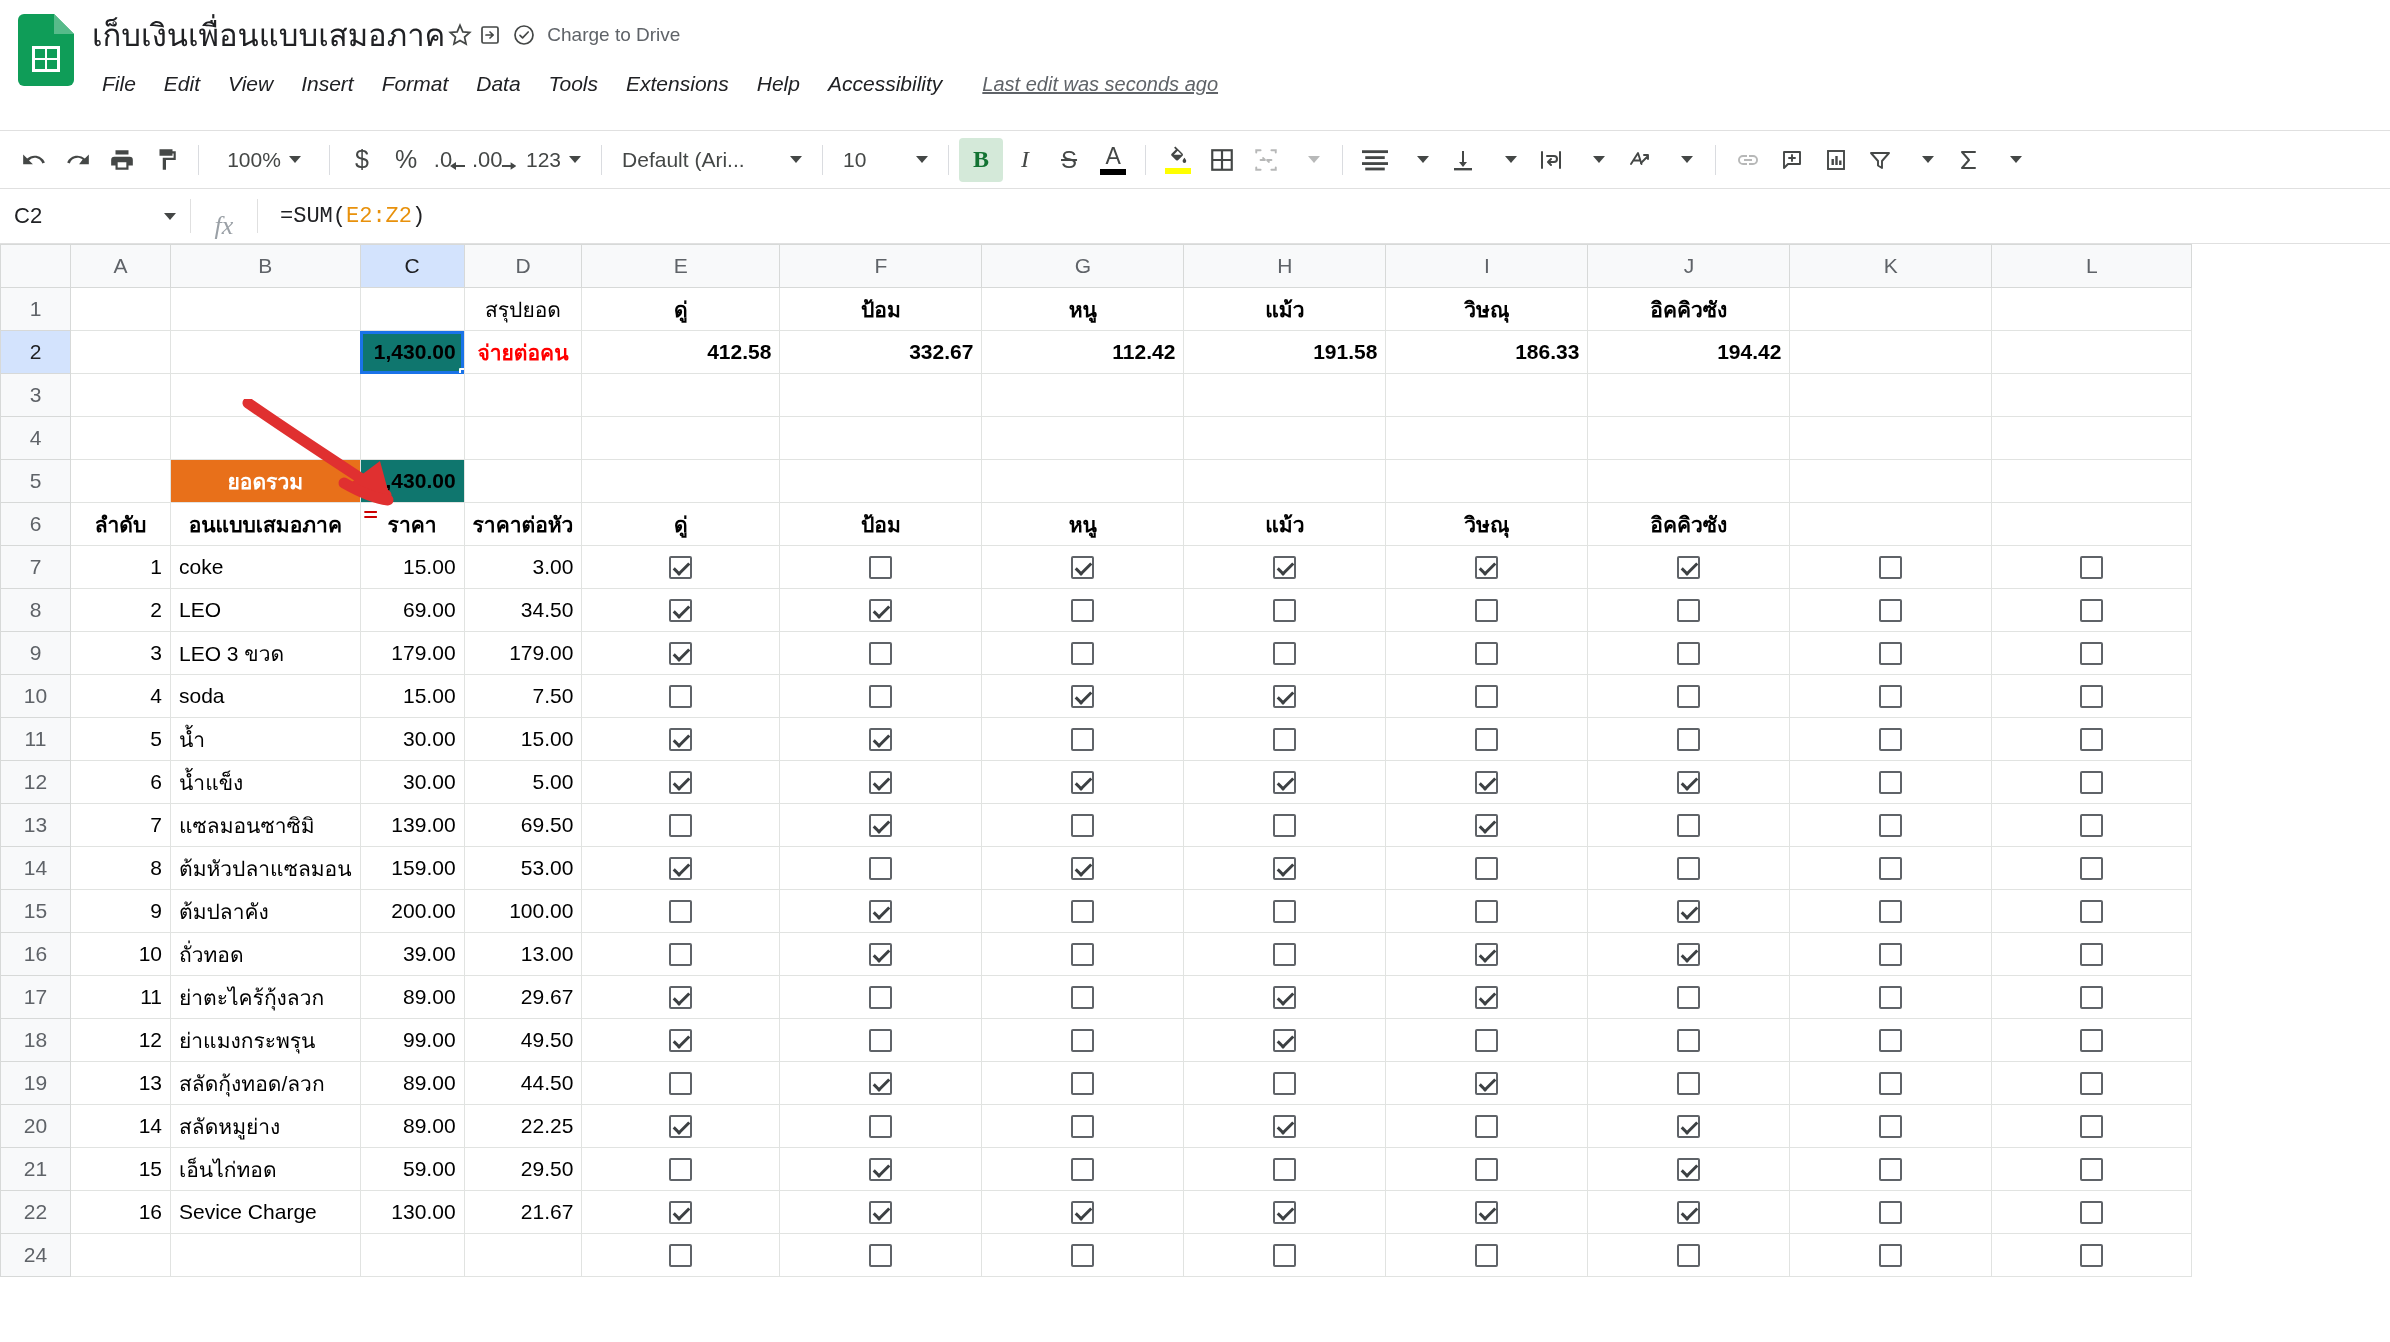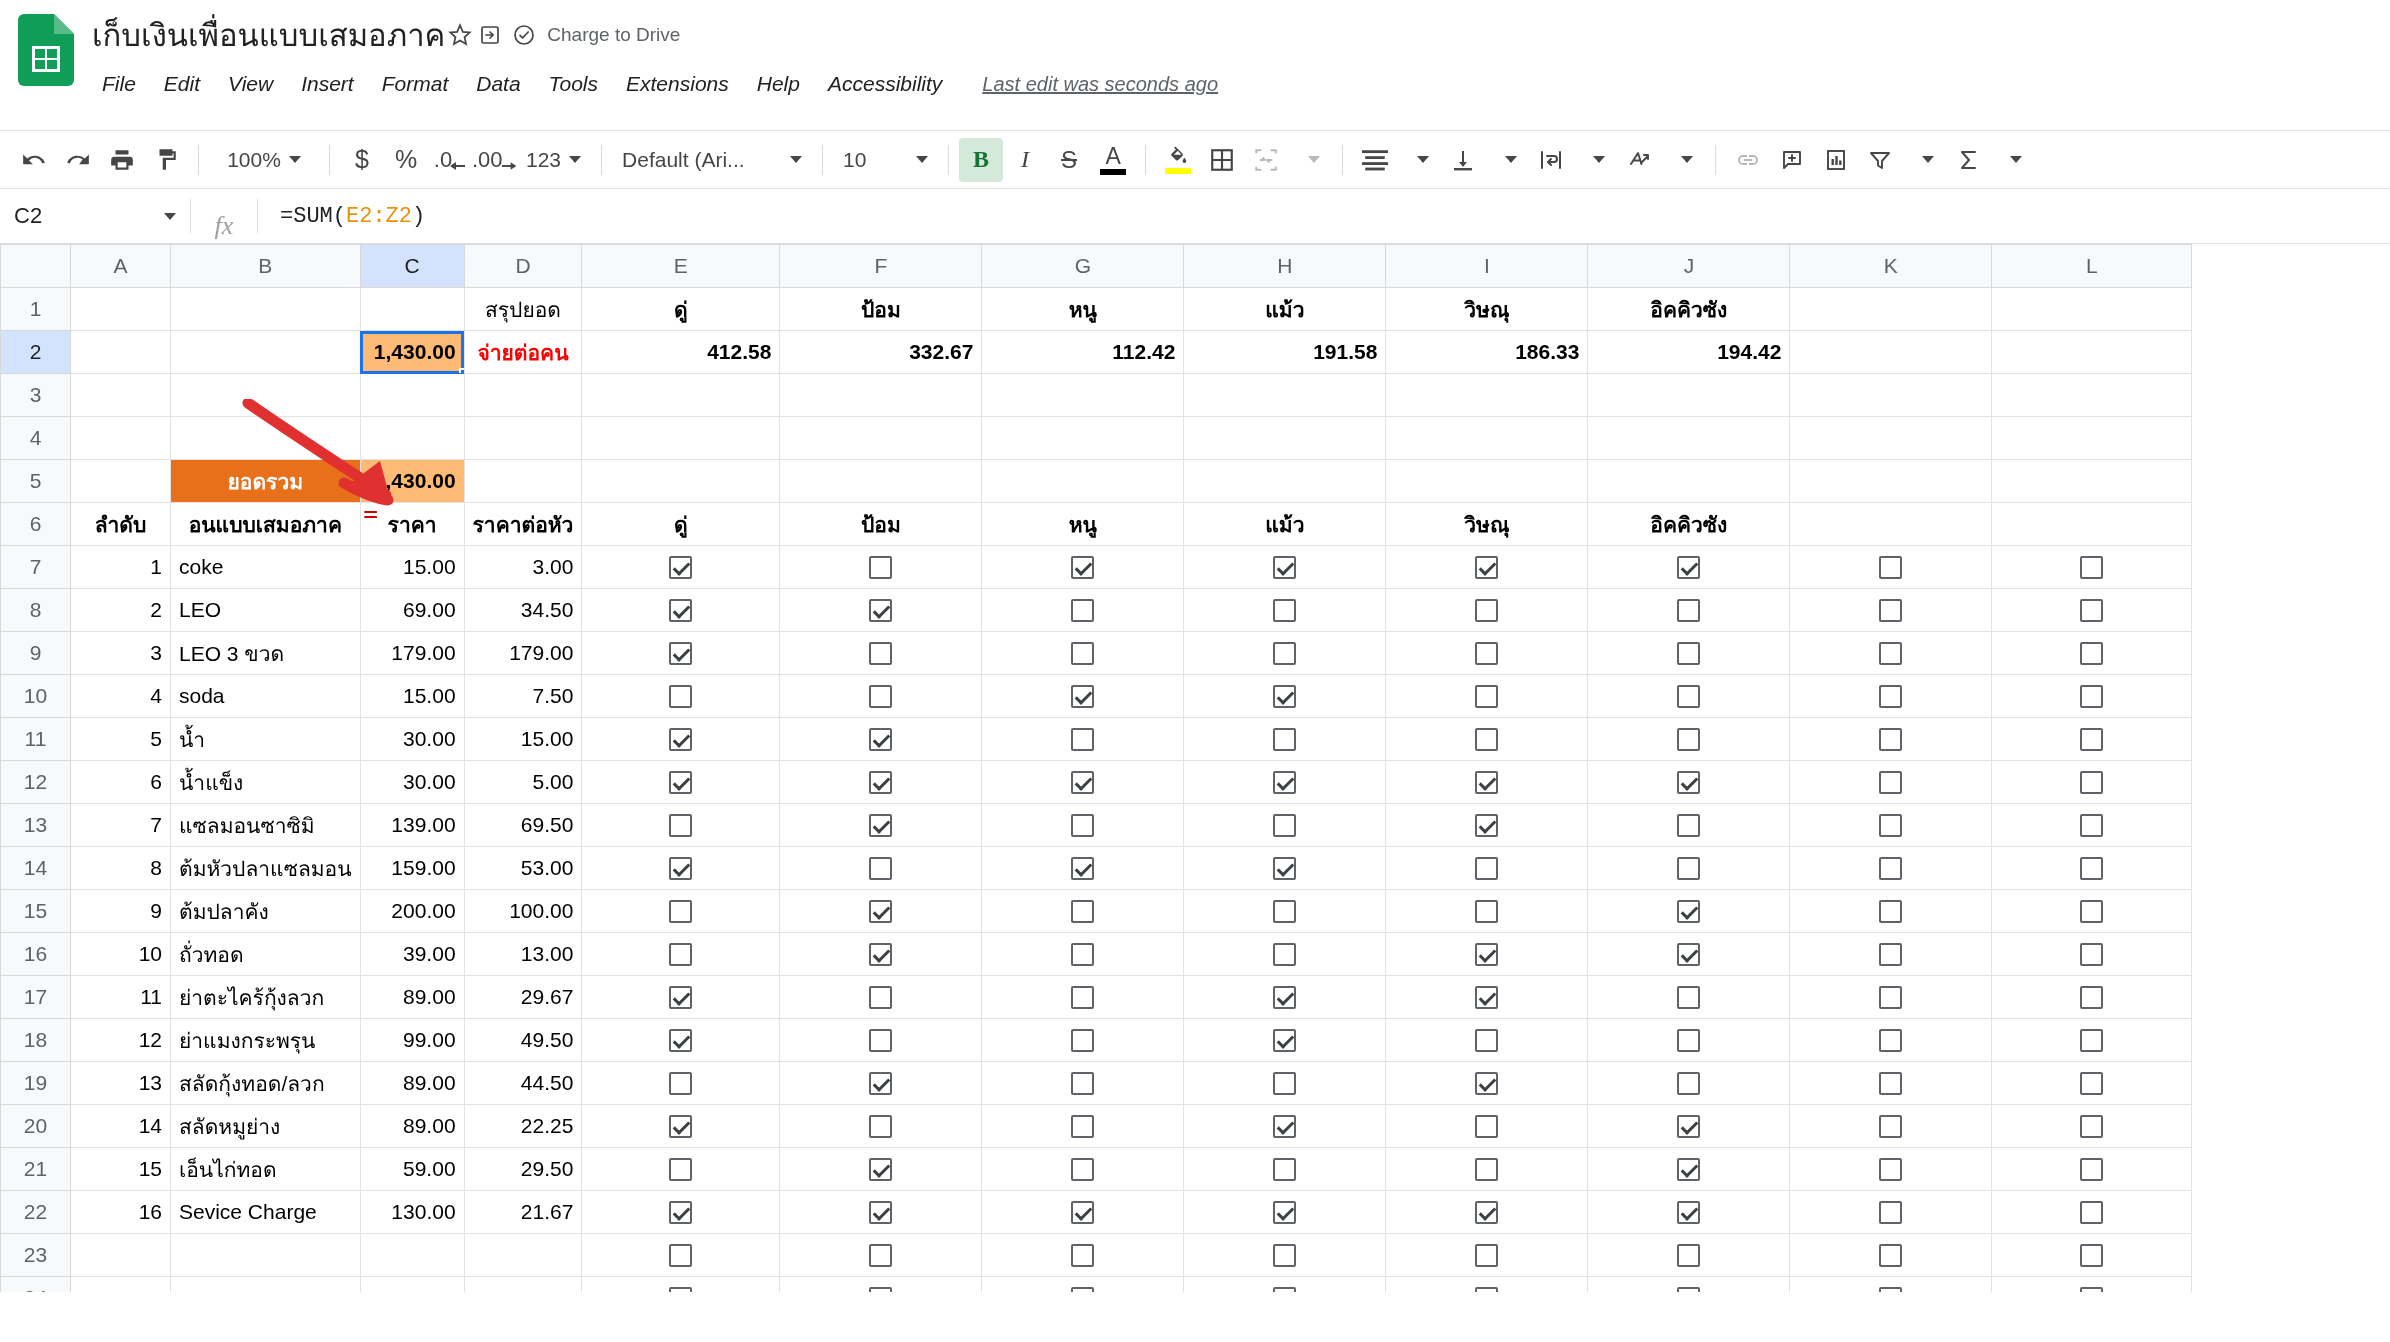--- a/index.html
+++ b/index.html
@@ -58,21 +58,21 @@
   table.grid th, table.grid td { border: 1px solid #e1e3e1; padding: 0 8px; height: 43px; overflow: hidden; white-space: nowrap; }
   .corner { width: 70px; min-width: 70px; background: #f8f9fa; border: 1px solid #d7d9d8 !important; }
   th.colhead { background: #f8f9fa; color: #5f6368; font-weight: normal; font-size: 21px; text-align: center; height: 44px; border: 1px solid #d7d9d8 !important; }
   th.colhead.sel { background: #d3e3fd; color: #202124; }
   td.rowhead { background: #f8f9fa; color: #5f6368; text-align: center; width: 70px; min-width: 70px; font-size: 21px; border: 1px solid #d7d9d8 !important; }
   td.rowhead.sel { background: #d3e3fd; color: #202124; }
   td.num { text-align: right; }
   td.ctr { text-align: center; }
   td.left { text-align: left; }
   .b { font-weight: bold; }
-  .cell-yellow { background: #fdba74; }
+  .cell-yellow { background: #0f766e; }
   .cell-orange { background: #e8701a; color: #fff; }
   .red-txt { color: #ff0000; }
   .selected-cell { outline: 3px solid #1a73e8; outline-offset: -3px; position: relative; }
   .selhandle { position: absolute; right: -5px; bottom: -5px; width: 10px; height: 10px; background: #1a73e8; border: 2px solid #fff; border-radius: 1px; }
   .chk { display: inline-block; width: 23px; height: 23px; border: 2px solid #5f6368; border-radius: 2px; vertical-align: middle; position: relative; background: #fff; }
   .chk.on::after {
     content: ""; position: absolute; left: 6px; top: 1px; width: 6px; height: 13px;
     border: solid #3c4043; border-width: 0 3px 3px 0; transform: rotate(45deg);
   }
   .eqmark { position: absolute; left: 363px; top: 258px; width: 38px; color: #c00; font-weight: bold; font-size: 27px; line-height: 1; font-family: "Liberation Serif", serif; }
@@ -698,35 +698,20 @@
           <td class="ctr"><span class="chk on"></span></td>
           <td class="ctr"><span class="chk on"></span></td>
           <td class="ctr"><span class="chk on"></span></td>
           <td class="ctr"><span class="chk on"></span></td>
           <td class="ctr"><span class="chk on"></span></td>
           <td class="ctr"><span class="chk on"></span></td>
           <td class="ctr"><span class="chk"></span></td>
           <td class="ctr"><span class="chk"></span></td>
         </tr>
         <tr>
-          <td class="rowhead">23</td>
-          <td class="num"></td>
-          <td class="left"></td>
-          <td class="num"></td>
-          <td class="num"></td>
-          <td class="ctr"><span class="chk"></span></td>
-          <td class="ctr"><span class="chk"></span></td>
-          <td class="ctr"><span class="chk"></span></td>
-          <td class="ctr"><span class="chk"></span></td>
-          <td class="ctr"><span class="chk"></span></td>
-          <td class="ctr"><span class="chk"></span></td>
-          <td class="ctr"><span class="chk"></span></td>
-          <td class="ctr"><span class="chk"></span></td>
-        </tr>
-        <tr>
           <td class="rowhead">24</td>
           <td class="num"></td>
           <td class="left"></td>
           <td class="num"></td>
           <td class="num"></td>
           <td class="ctr"><span class="chk"></span></td>
           <td class="ctr"><span class="chk"></span></td>
           <td class="ctr"><span class="chk"></span></td>
           <td class="ctr"><span class="chk"></span></td>
           <td class="ctr"><span class="chk"></span></td>

